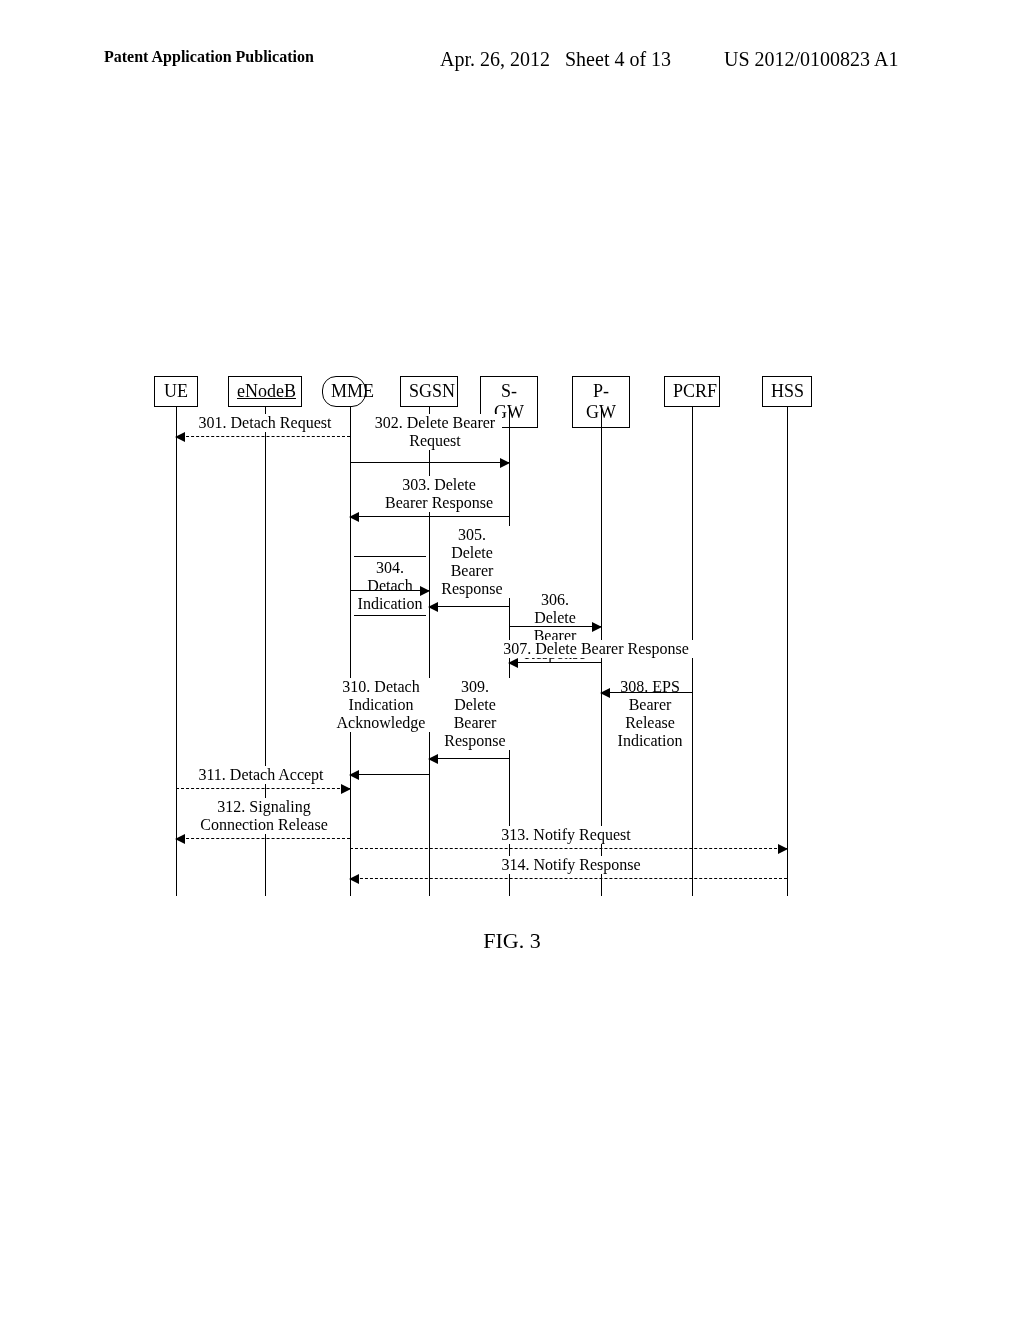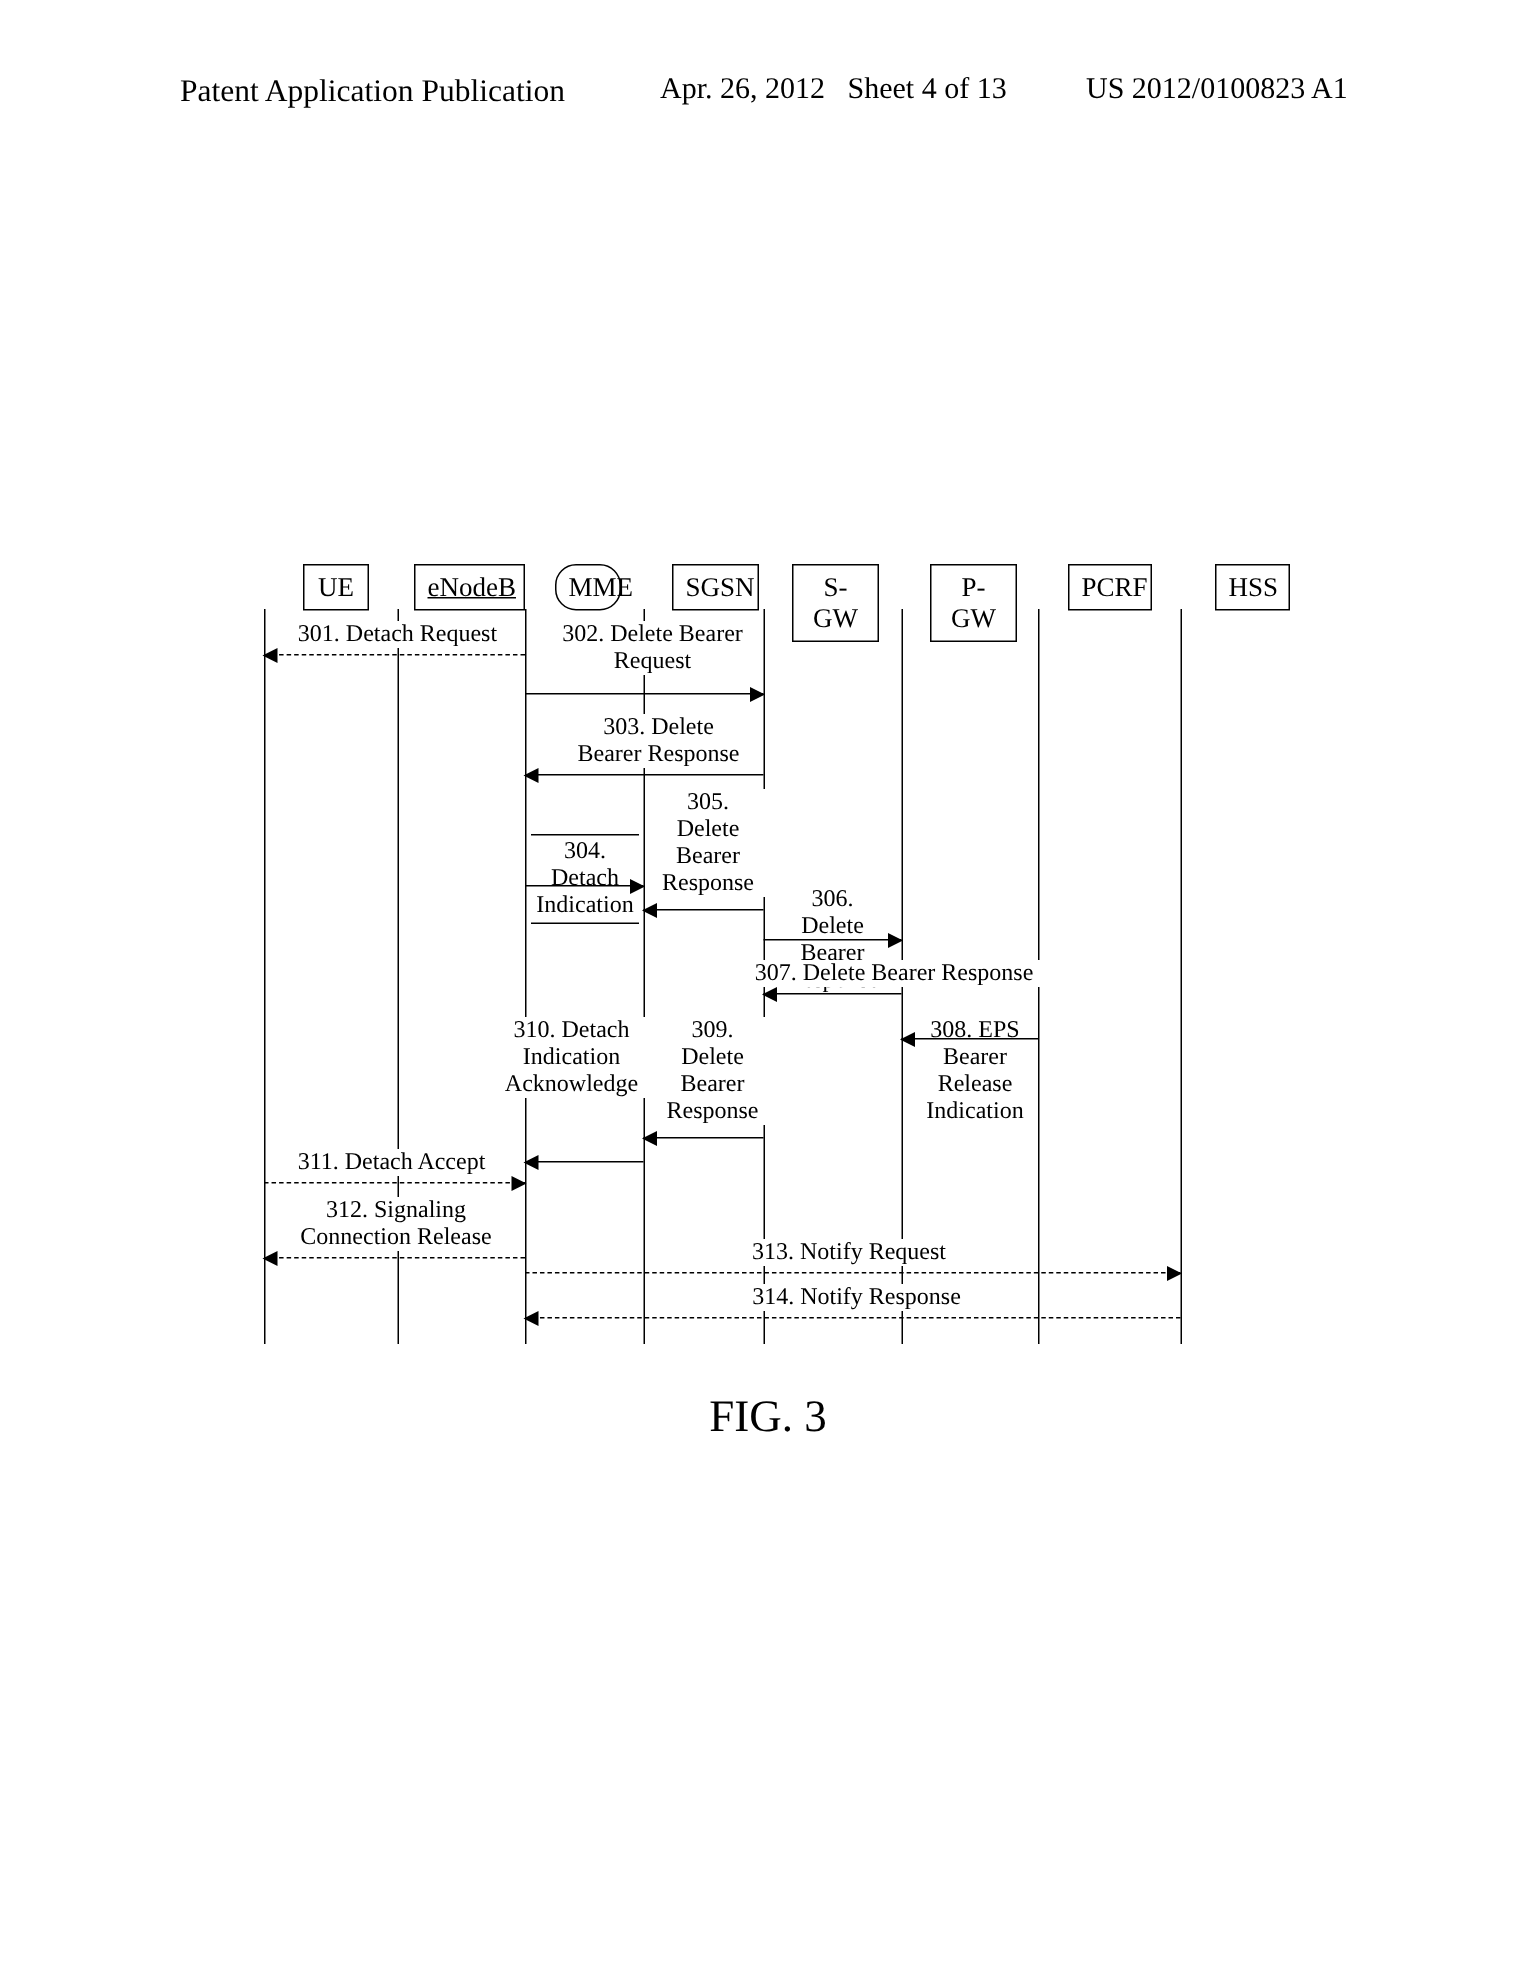--- a/index.html
+++ b/index.html
@@ -17,23 +17,23 @@
     overflow: hidden;
   }
   .header {
     position: absolute;
     top: 48px;
     left: 0;
     width: 1024px;
   }
   .hdr-left {
     position: absolute;
-    left: 120px;
-    font-size: 21px;
-    font-weight: normal;
+    left: 104px;
+    font-size: 16px;
+    font-weight: bold;
   }
   .hdr-mid {
     position: absolute;
     left: 440px;
     font-size: 20px;
     white-space: pre;
   }
   .hdr-right {
     position: absolute;
     left: 724px;
@@ -45,33 +45,32 @@
     top: 376px;
     width: 720px;
     height: 530px;
   }
   .figcap {
     position: absolute;
     top: 928px;
     left: 0;
     width: 1024px;
     text-align: center;
-    font-size: 30px;
+    font-size: 22px;
   }
 
   .node-box {
     position: absolute;
     top: 0;
     border: 1.2px solid #000;
     background: #fff;
     font-size: 18px;
     text-align: center;
     padding: 4px 8px;
     box-sizing: border-box;
-    margin-left: 48px;
   }
   .lifeline {
     position: absolute;
     border-left: 1.2px solid #000;
     top: 30px;
   }
 
   .msg-label {
     position: absolute;
     font-size: 16px;

